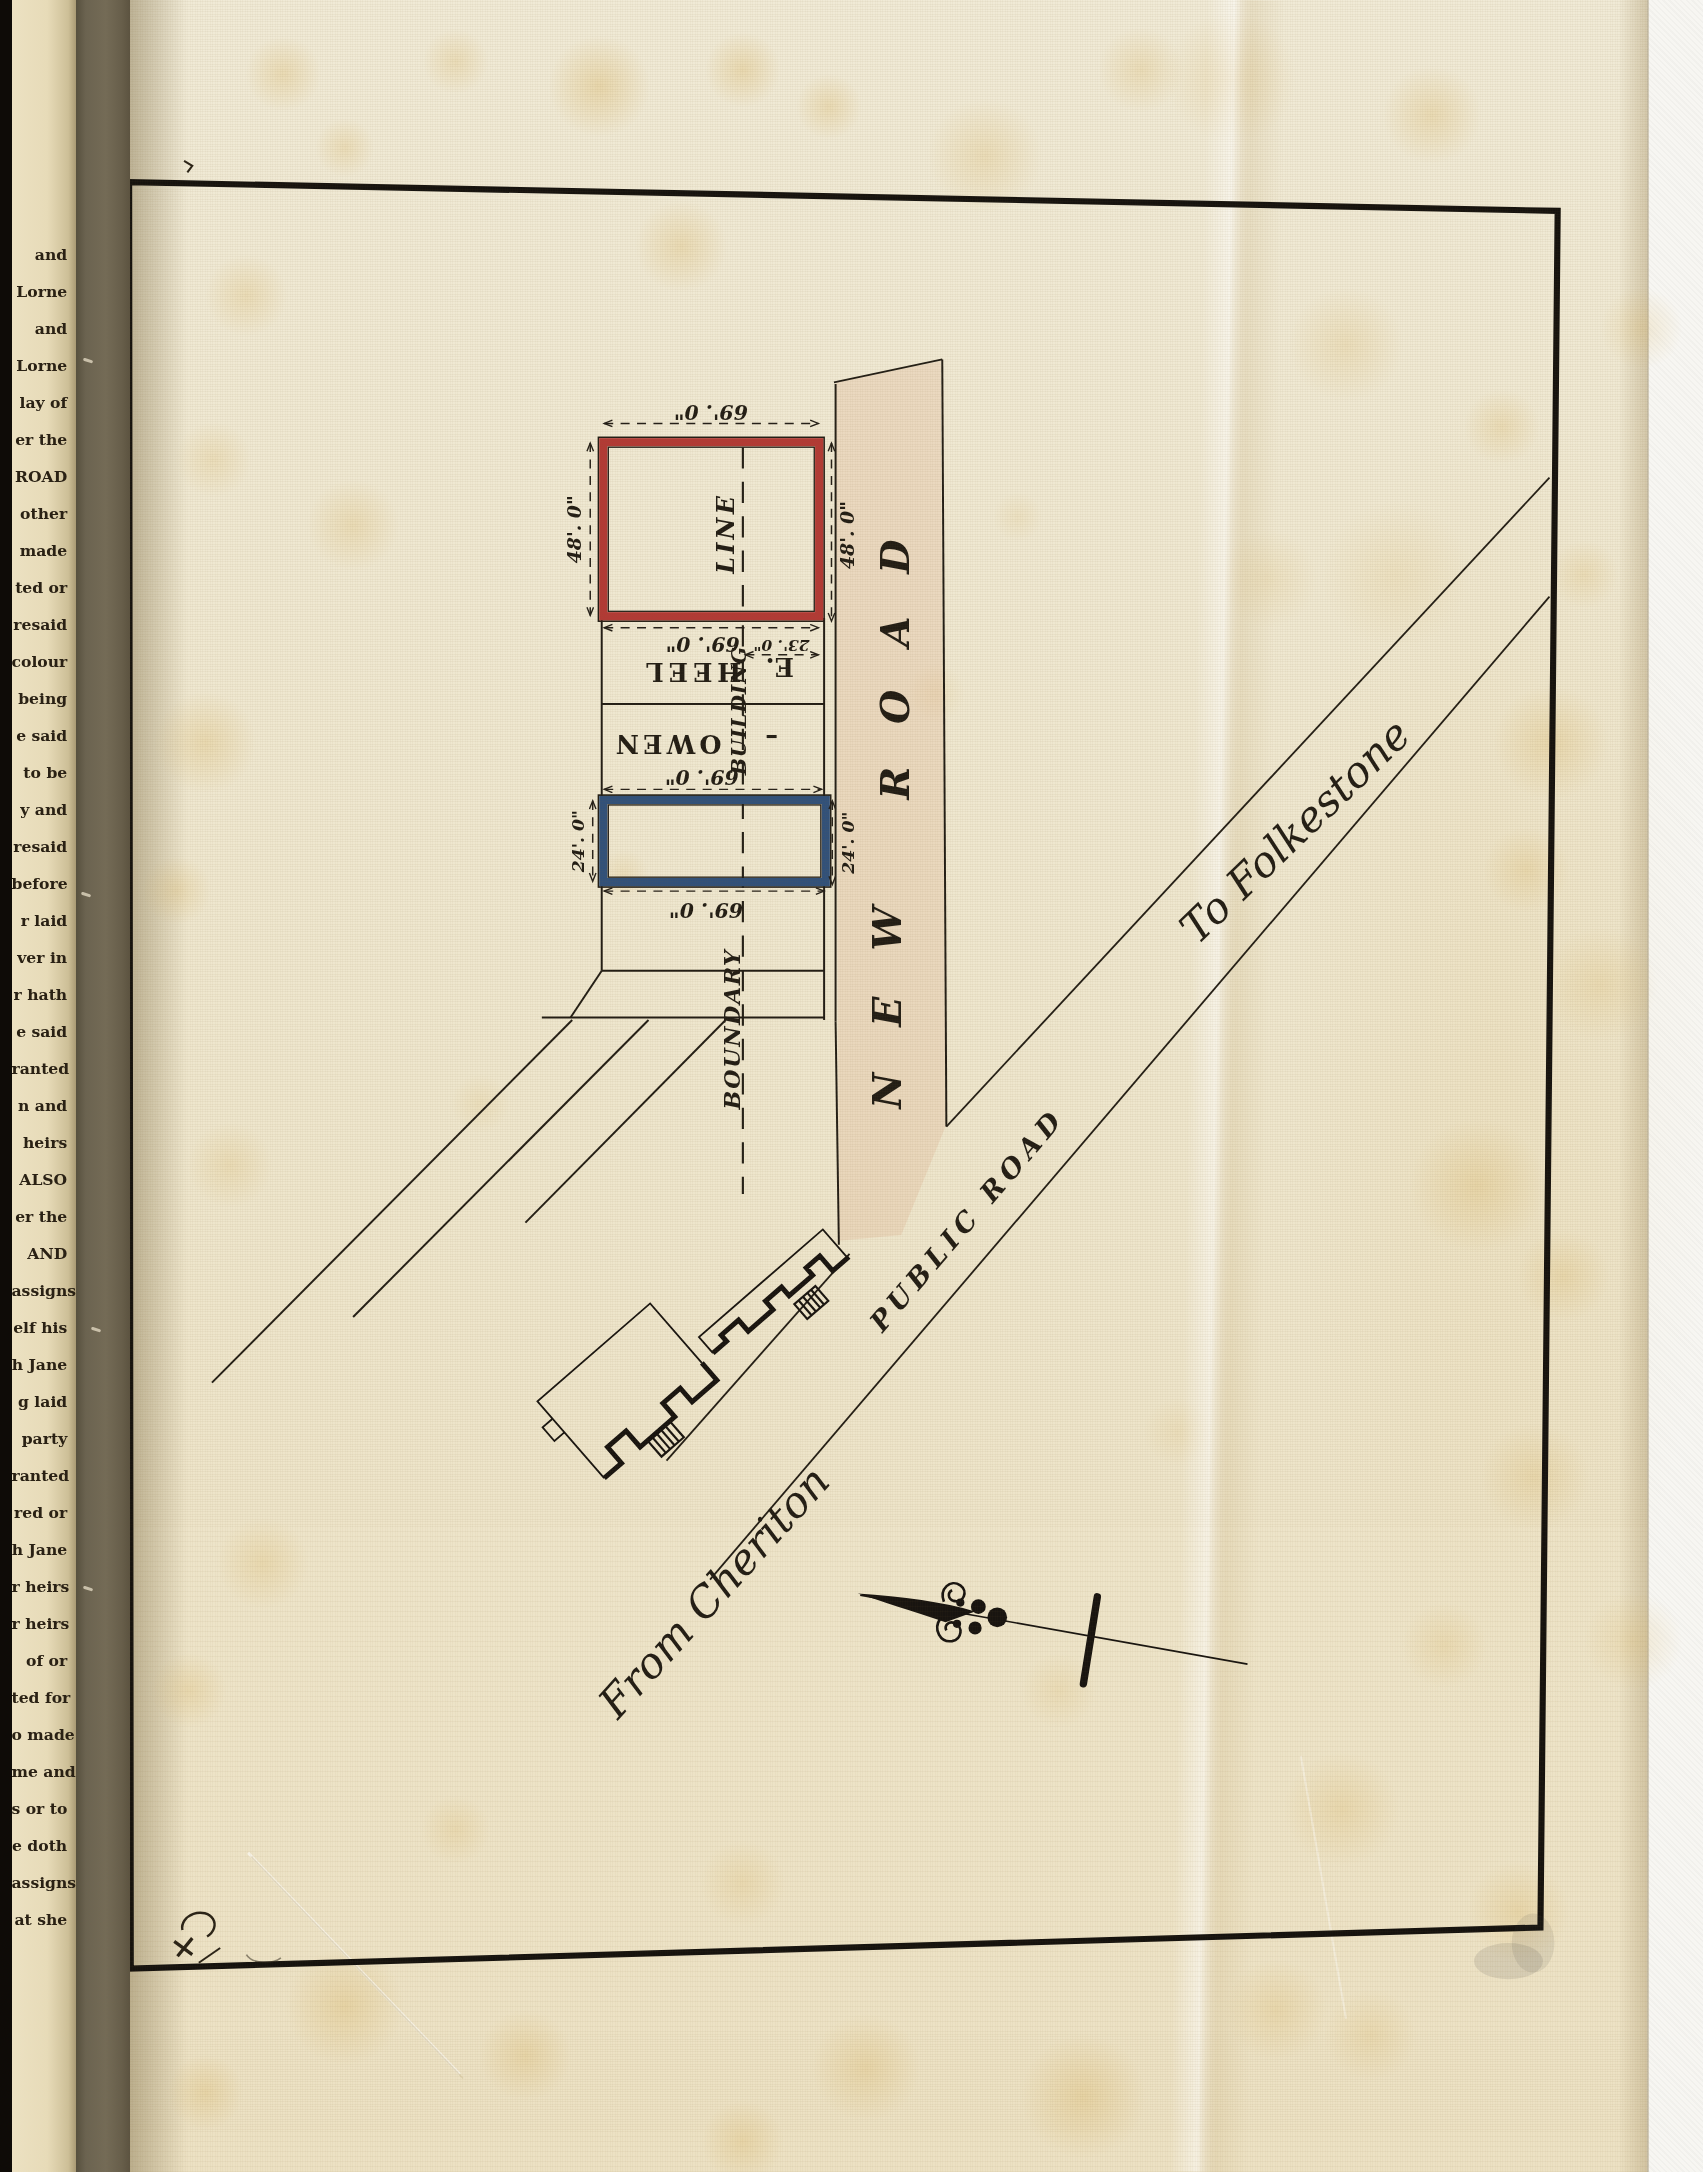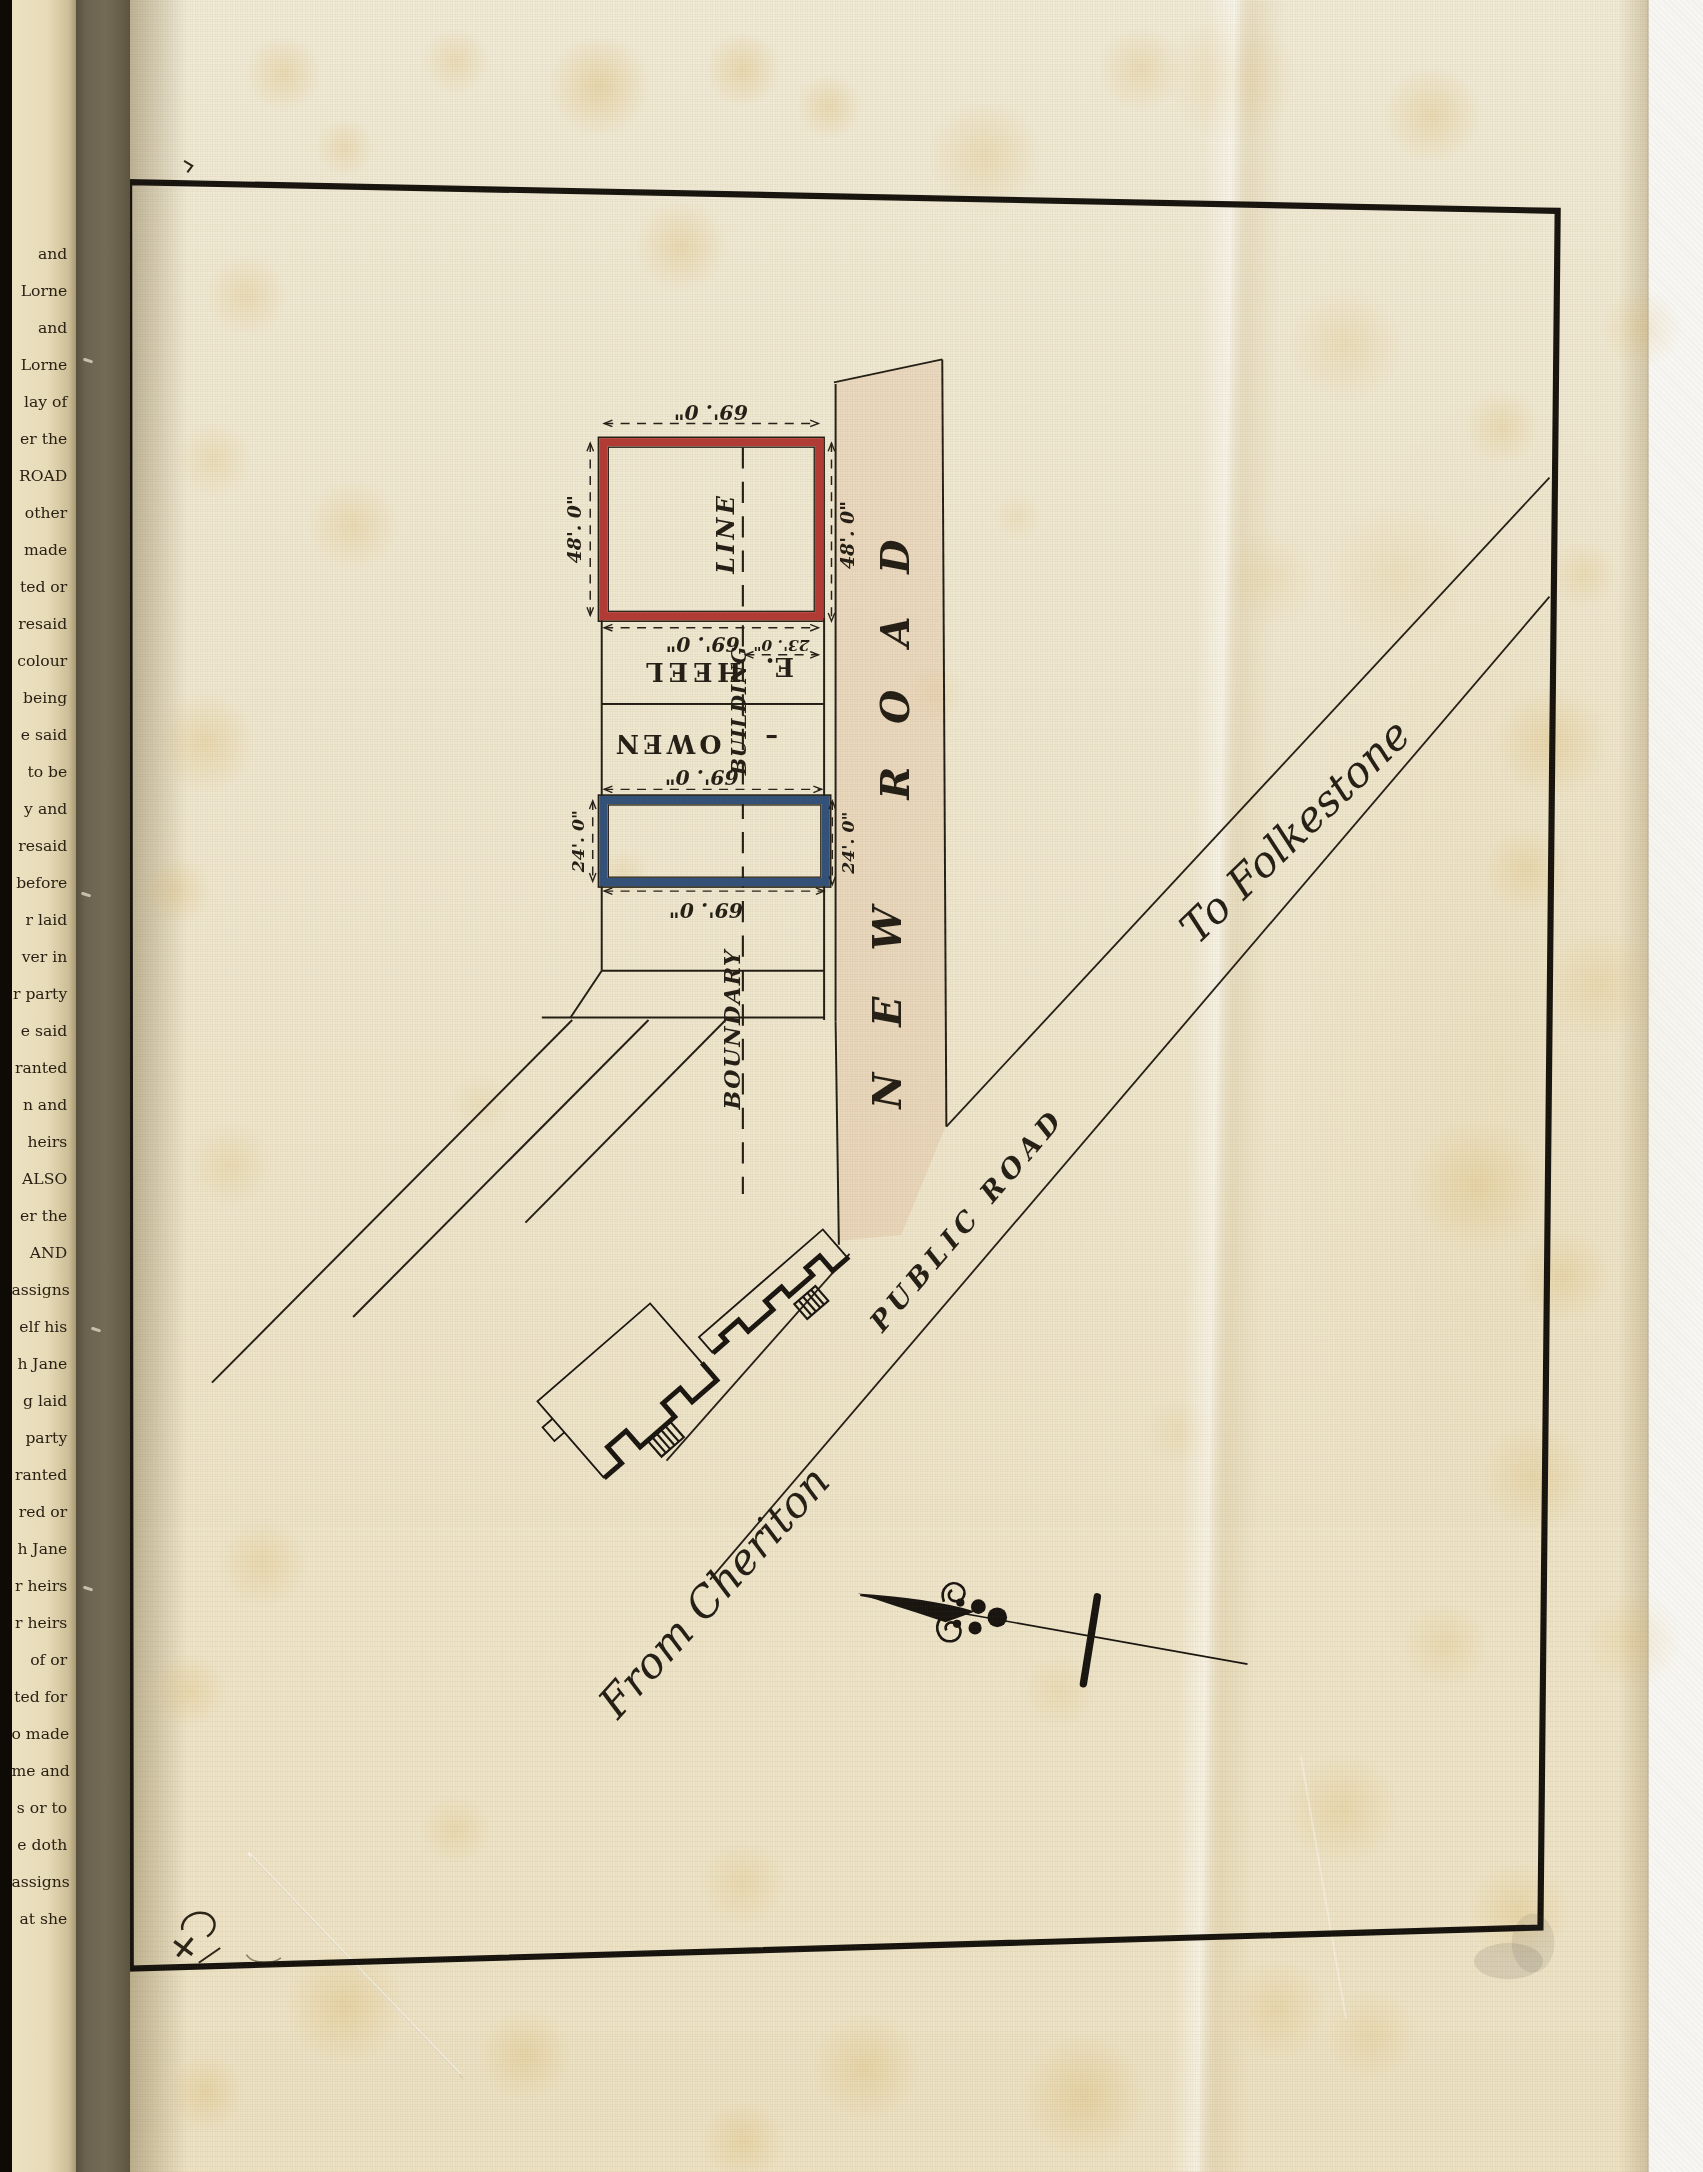--- a/index.html
+++ b/index.html
@@ -14,21 +14,21 @@
   .spine-page{
     position:absolute;left:11.5px;top:0;width:64px;height:2172px;
     background:linear-gradient(90deg,#ece1c2 0%,#e7dbb8 55%,#cdbf97 88%,#a99a74 100%);
   }
   .spine-cloth{
     position:absolute;left:76px;top:0;width:54px;height:2172px;
     background:linear-gradient(90deg,#57503e 0%,#6b6350 18%,#746b56 55%,#675e4a 85%,#5c5340 100%);
   }
   .frag-col{
     position:absolute;left:11.5px;top:236px;width:59px;
-    text-align:right;padding-right:3.3px;box-sizing:border-box;
+    text-align:right;padding-right:3.3px;box-sizing:border-box;font-weight:bold;
   }
   .frag{font-size:15.6px;line-height:37px;color:#2a2114;white-space:nowrap;}
   .stitch{position:absolute;width:9.8px;height:3.3px;background:#d9d0ba;border-radius:1.6px;opacity:.85;transform:rotate(18deg);}
   .texture{
     position:absolute;left:130px;top:0;width:1518px;height:2172px;pointer-events:none;
     background-image:
       repeating-linear-gradient(0deg, rgba(125,95,45,.05) 0 0.8px, transparent 0.8px 2.5px),
       repeating-linear-gradient(90deg, rgba(125,95,45,.04) 0 0.8px, transparent 0.8px 2.5px);
   }
   .texture-right{
@@ -296,21 +296,21 @@
       <div class="frag">resaid</div>
       <div class="frag">colour</div>
       <div class="frag">being</div>
       <div class="frag">e said</div>
       <div class="frag">to be</div>
       <div class="frag">y and</div>
       <div class="frag">resaid</div>
       <div class="frag">before</div>
       <div class="frag">r laid</div>
       <div class="frag">ver in</div>
-      <div class="frag">r party</div>
+      <div class="frag">r hath</div>
       <div class="frag">e said</div>
       <div class="frag">ranted</div>
       <div class="frag">n and</div>
       <div class="frag">heirs</div>
       <div class="frag">ALSO</div>
       <div class="frag">er the</div>
       <div class="frag">AND</div>
       <div class="frag">assigns</div>
       <div class="frag">elf his</div>
       <div class="frag">h Jane</div>

